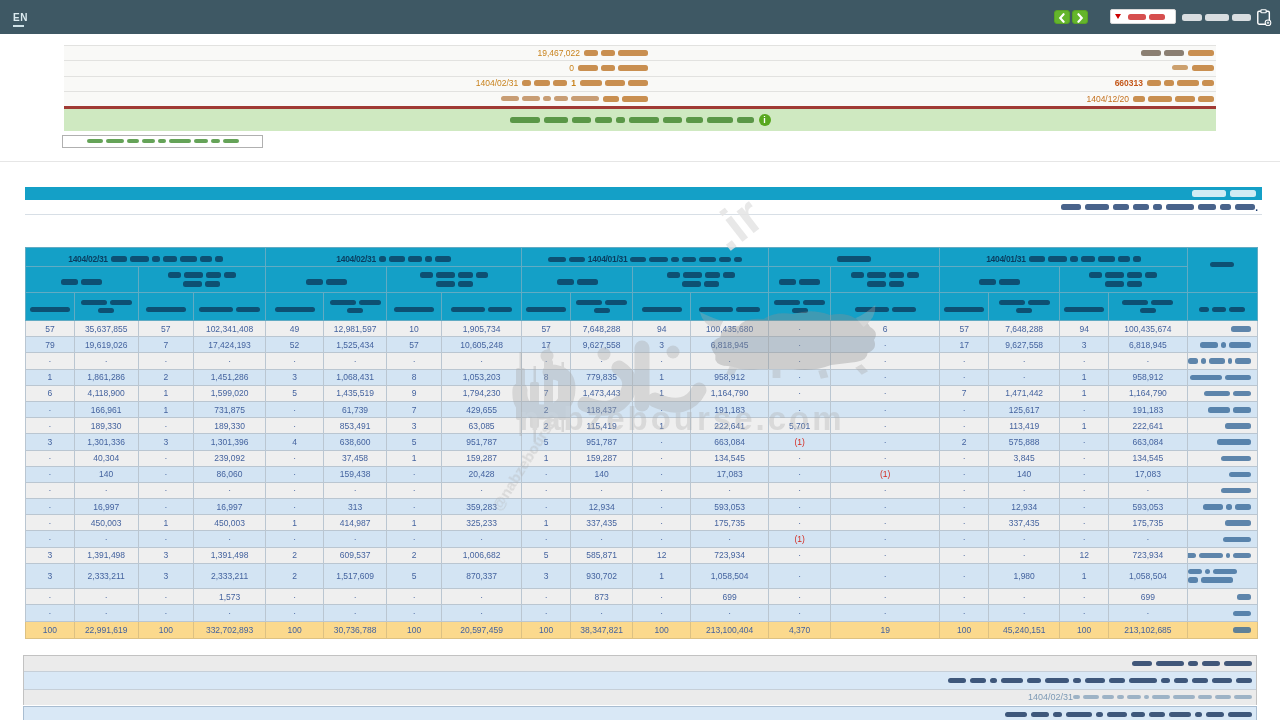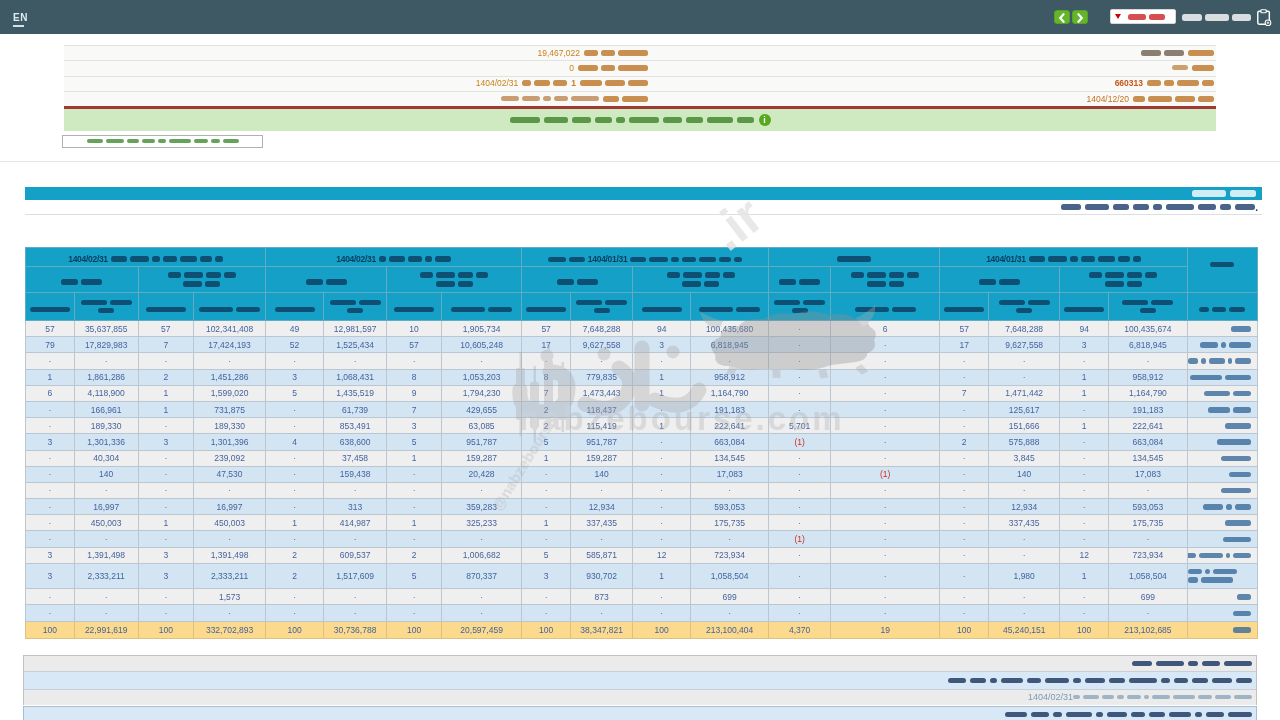--- a/index.html
+++ b/index.html
@@ -514,21 +514,21 @@
         <td dir="ltr">6,818,945</td>
         <td dir="ltr">3</td>
         <td dir="ltr">9,627,558</td>
         <td dir="ltr">17</td>
         <td dir="ltr">10,605,248</td>
         <td dir="ltr">57</td>
         <td dir="ltr">1,525,434</td>
         <td dir="ltr">52</td>
         <td dir="ltr">17,424,193</td>
         <td dir="ltr">7</td>
-        <td dir="ltr">17,829,983</td>
+        <td dir="ltr">19,619,026</td>
         <td dir="ltr">79</td>
       </tr>
       <tr class="r0" style="height:16.2px">
         <td class="lb" style="color:#3a6a9a"><span style="display:inline-flex;align-items:center;gap:3px;">
             <i class="b" style="width:16px;height:5.5px"></i>
             <i class="b" style="width:4px;height:5.5px"></i>
             <i class="b" style="width:16px;height:5.5px"></i>
             <i class="b" style="width:5px;height:5.5px"></i>
             <i class="b" style="width:10px;height:5.5px"></i>
           </span></td>
@@ -622,21 +622,21 @@
         <td dir="ltr">1</td>
         <td dir="ltr">166,961</td>
         <td dir="ltr">·</td>
       </tr>
       <tr class="r0" style="height:16.2px">
         <td class="lb" style="color:#3a6a9a"><span style="display:inline-flex;align-items:center;gap:3px;">
             <i class="b" style="width:26px;height:5.5px"></i>
           </span></td>
         <td dir="ltr">222,641</td>
         <td dir="ltr">1</td>
-        <td dir="ltr">151,666</td>
+        <td dir="ltr">113,419</td>
         <td dir="ltr">·</td>
         <td dir="ltr">·</td>
         <td dir="ltr">5,701</td>
         <td dir="ltr">222,641</td>
         <td dir="ltr">1</td>
         <td dir="ltr">115,419</td>
         <td dir="ltr">2</td>
         <td dir="ltr">63,085</td>
         <td dir="ltr">3</td>
         <td dir="ltr">853,491</td>
@@ -703,21 +703,21 @@
         <td dir="ltr"><span style="color:#d42a20">(1)</span></td>
         <td dir="ltr">·</td>
         <td dir="ltr">17,083</td>
         <td dir="ltr">·</td>
         <td dir="ltr">140</td>
         <td dir="ltr">·</td>
         <td dir="ltr">20,428</td>
         <td dir="ltr">·</td>
         <td dir="ltr">159,438</td>
         <td dir="ltr">·</td>
-        <td dir="ltr">47,530</td>
+        <td dir="ltr">86,060</td>
         <td dir="ltr">·</td>
         <td dir="ltr">140</td>
         <td dir="ltr">·</td>
       </tr>
       <tr class="r0" style="height:16.2px">
         <td class="lb" style="color:#3a6a9a"><span style="display:inline-flex;align-items:center;gap:3px;">
             <i class="b" style="width:30px;height:5.5px"></i>
           </span></td>
         <td dir="ltr">·</td>
         <td dir="ltr">·</td>

